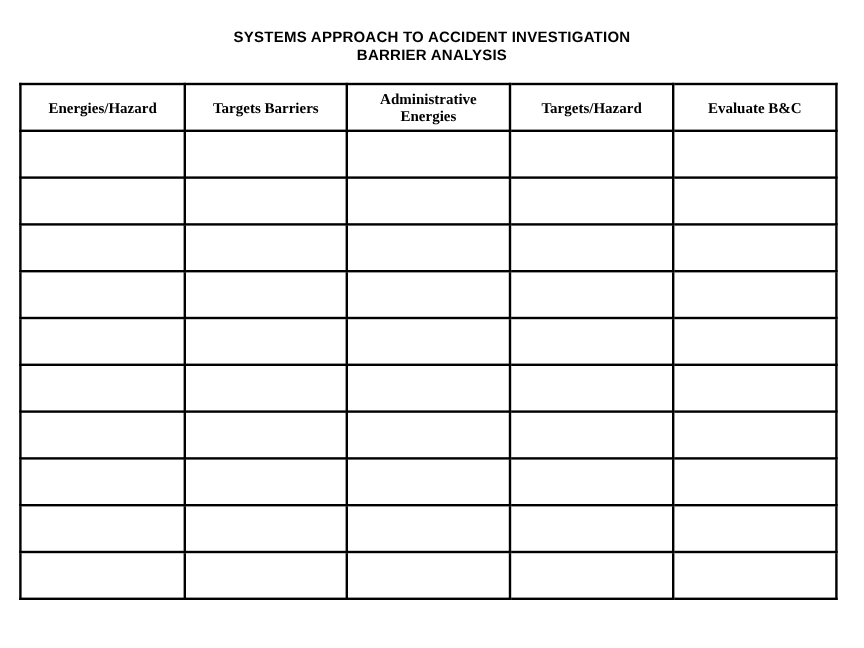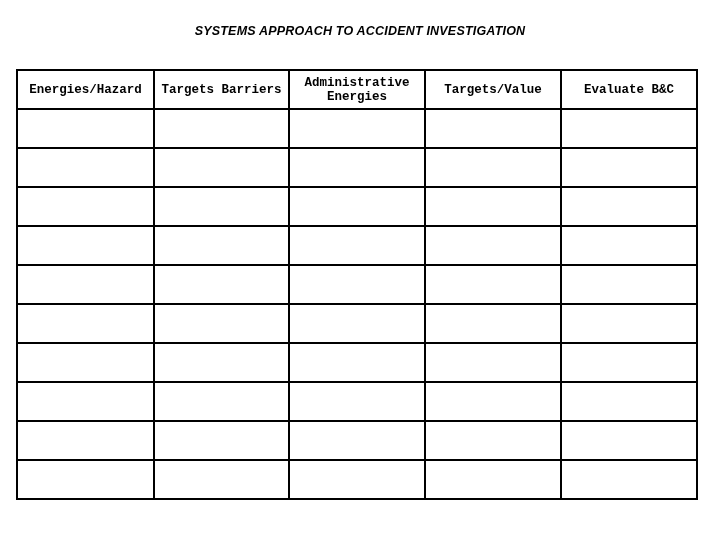--- a/index.html
+++ b/index.html
@@ -35,21 +35,20 @@
   }
   .title-line {
     display: block;
     font-family: "Liberation Sans", sans-serif;
     font-weight: bold;
     font-size: 12.5px;
     line-height: 15px;
     color: #000000;
     letter-spacing: 0.2px;
     white-space: nowrap;
-    font-style: italic;
   }
 
   
   #barrier-table-wrap {
     position: absolute;
     left: 16px;
     top: 69px;
     width: 680px;
   }
   table#barrier-table {
@@ -74,40 +73,40 @@
     color: #000000;
     text-align: center;
     vertical-align: middle;
   }
   table#barrier-table th .hdr-text {
     display: block;
     padding: 0 4px;
   }
   table#barrier-table th .hdr-text .hl {
     display: block;
-    font-family: Liberation Mono, monospace;
   }
   table#barrier-table td.cell {
     height: 37px;
   }
 
   
   col.c1 { width: 137px; }
   col.c2 { width: 135px; }
   col.c3 { width: 136px; }
   col.c4 { width: 136px; }
   col.c5 { width: 136px; }
 </style>
 </head>
 <body>
 
 <div id="page">
 
   <div id="title-block">
     <span class="title-line">SYSTEMS APPROACH TO ACCIDENT INVESTIGATION</span>
+    <span class="title-line">BARRIER ANALYSIS</span>
   </div>
 
   <div id="barrier-table-wrap">
     <table id="barrier-table">
       <colgroup>
         <col class="c1">
         <col class="c2">
         <col class="c3">
         <col class="c4">
         <col class="c5">
@@ -125,21 +124,21 @@
             </span>
           </th>
           <th>
             <span class="hdr-text">
               <span class="hl">Administrative</span>
               <span class="hl">Energies</span>
             </span>
           </th>
           <th>
             <span class="hdr-text">
-              <span class="hl">Targets/Value</span>
+              <span class="hl">Targets/Hazard</span>
             </span>
           </th>
           <th>
             <span class="hdr-text">
               <span class="hl">Evaluate B&amp;C</span>
             </span>
           </th>
         </tr>
       </thead>
       <tbody id="barrier-table-body">

